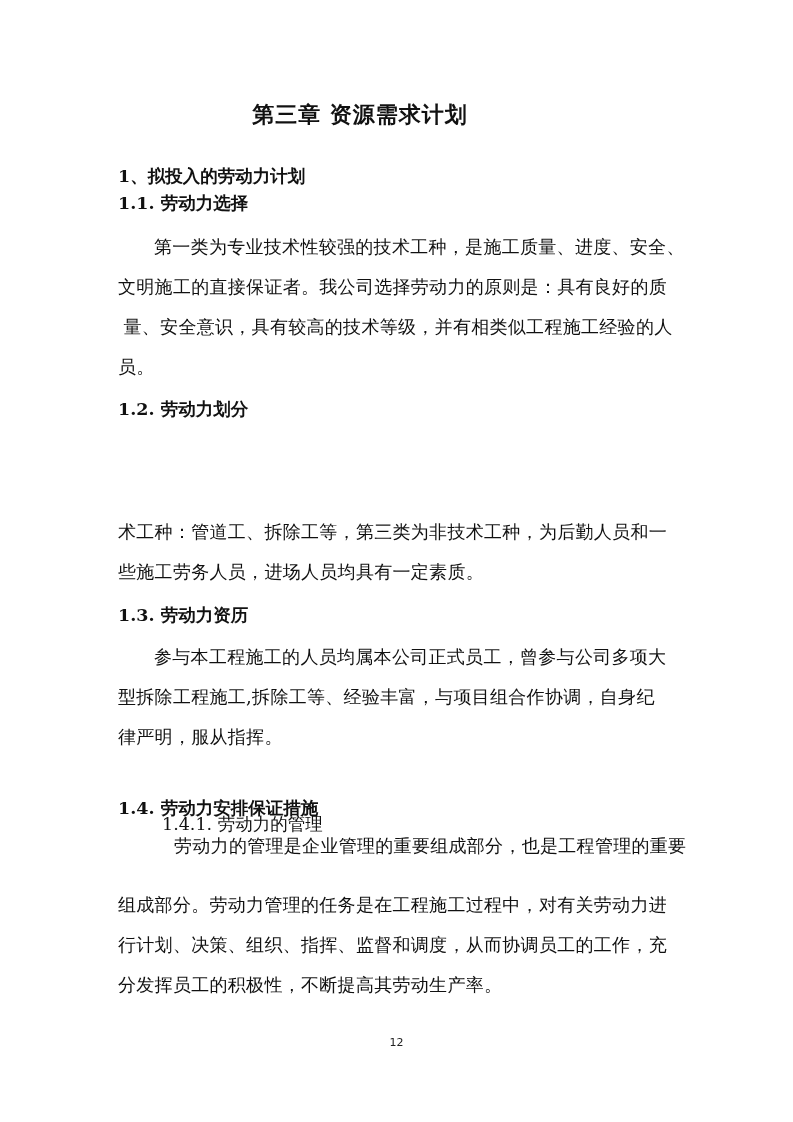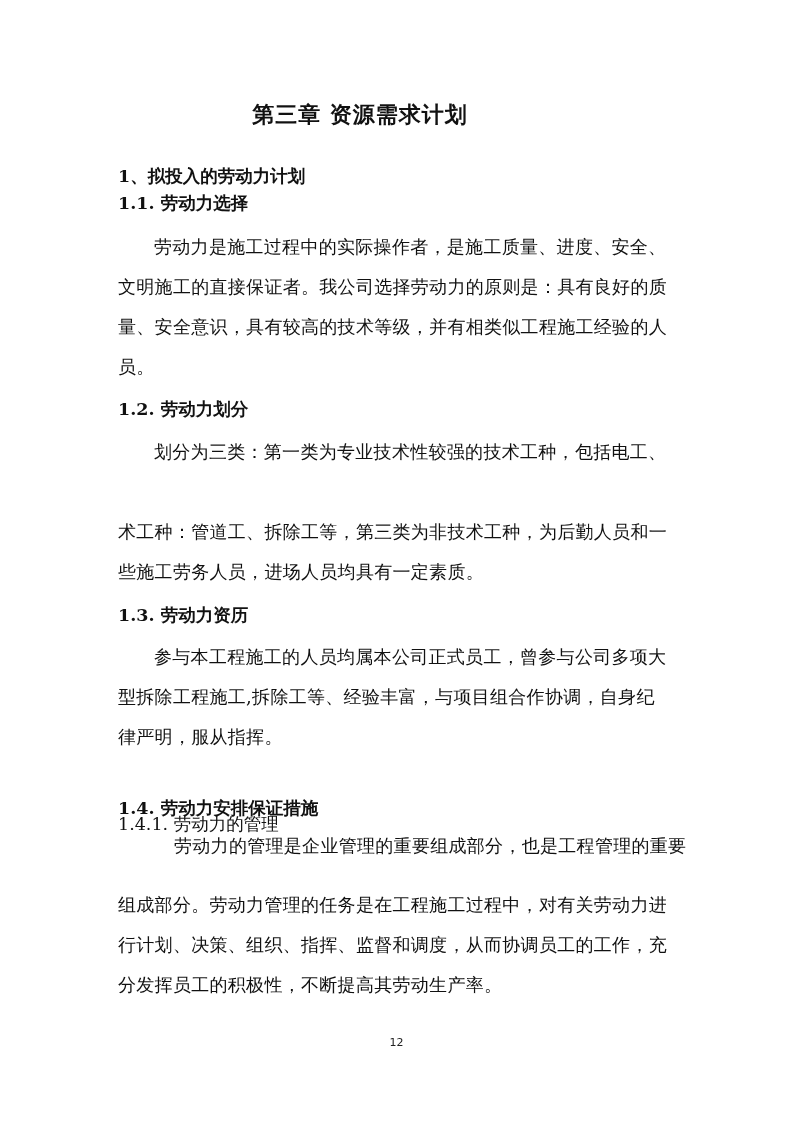--- a/index.html
+++ b/index.html
@@ -63,37 +63,36 @@
 </head>
 <body>
 
 <div class="page">
 
   <div class="title">第三章 资源需求计划</div>
 
   <div class="h1" style="top:148px;margin-top:16px;">1、拟投入的劳动力计划</div>
 
   <div class="h2" style="top:191px;">1.1.  劳动力选择</div>
-  <div class="line indent" style="top:235px;">劳动力是施工过程中的实际操作者，是施工质量、进度、安全、</div>
+  <div class="line indent" style="top:235px;">第一类为专业技术性较强的技术工种，是施工质量、进度、安全、</div>
   <div class="line" style="top:275px;">文明施工的直接保证者。我公司选择劳动力的原则是：具有良好的质</div>
-  <div class="line" style="top:315px;">量、安全意识，具有较高的技术等级，并有相类似工程施工经验的人</div>
+  <div class="line" style="top:315px;text-align:center;">量、安全意识，具有较高的技术等级，并有相类似工程施工经验的人</div>
   <div class="line" style="top:355px;">员。</div>
 
   <div class="h2" style="top:397px;">1.2.  劳动力划分</div>
-  <div class="line indent" style="top:440px;">划分为三类：第一类为专业技术性较强的技术工种，包括电工、</div>
   <div class="line" style="top:520px;">术工种：管道工、拆除工等，第三类为非技术工种，为后勤人员和一</div>
   <div class="line" style="top:560px;">些施工劳务人员，进场人员均具有一定素质。</div>
 
   <div class="h2" style="top:603px;">1.3.  劳动力资历</div>
   <div class="line indent" style="top:645px;">参与本工程施工的人员均属本公司正式员工，曾参与公司多项大</div>
   <div class="line" style="top:685px;">型拆除工程施工,拆除工等、经验丰富，与项目组合作协调，自身纪</div>
   <div class="line" style="top:725px;">律严明，服从指挥。</div>
 
   <div class="h2" style="top:796px;">1.4.  劳动力安排保证措施</div>
 
-  <div class="h3" style="top:812px;">1.4.1.  劳动力的管理</div>
+  <div class="h3" style="top:812px;margin-left:44px;">1.4.1.  劳动力的管理</div>
   <div class="line indent" style="top:834px;margin-left:20px;">劳动力的管理是企业管理的重要组成部分，也是工程管理的重要</div>
   <div class="line" style="top:893px;">组成部分。劳动力管理的任务是在工程施工过程中，对有关劳动力进</div>
   <div class="line" style="top:933px;">行计划、决策、组织、指挥、监督和调度，从而协调员工的工作，充</div>
   <div class="line" style="top:973px;">分发挥员工的积极性，不断提高其劳动生产率。</div>
 
   <div class="footer">12</div>
 </div>
 
 </body></html>

